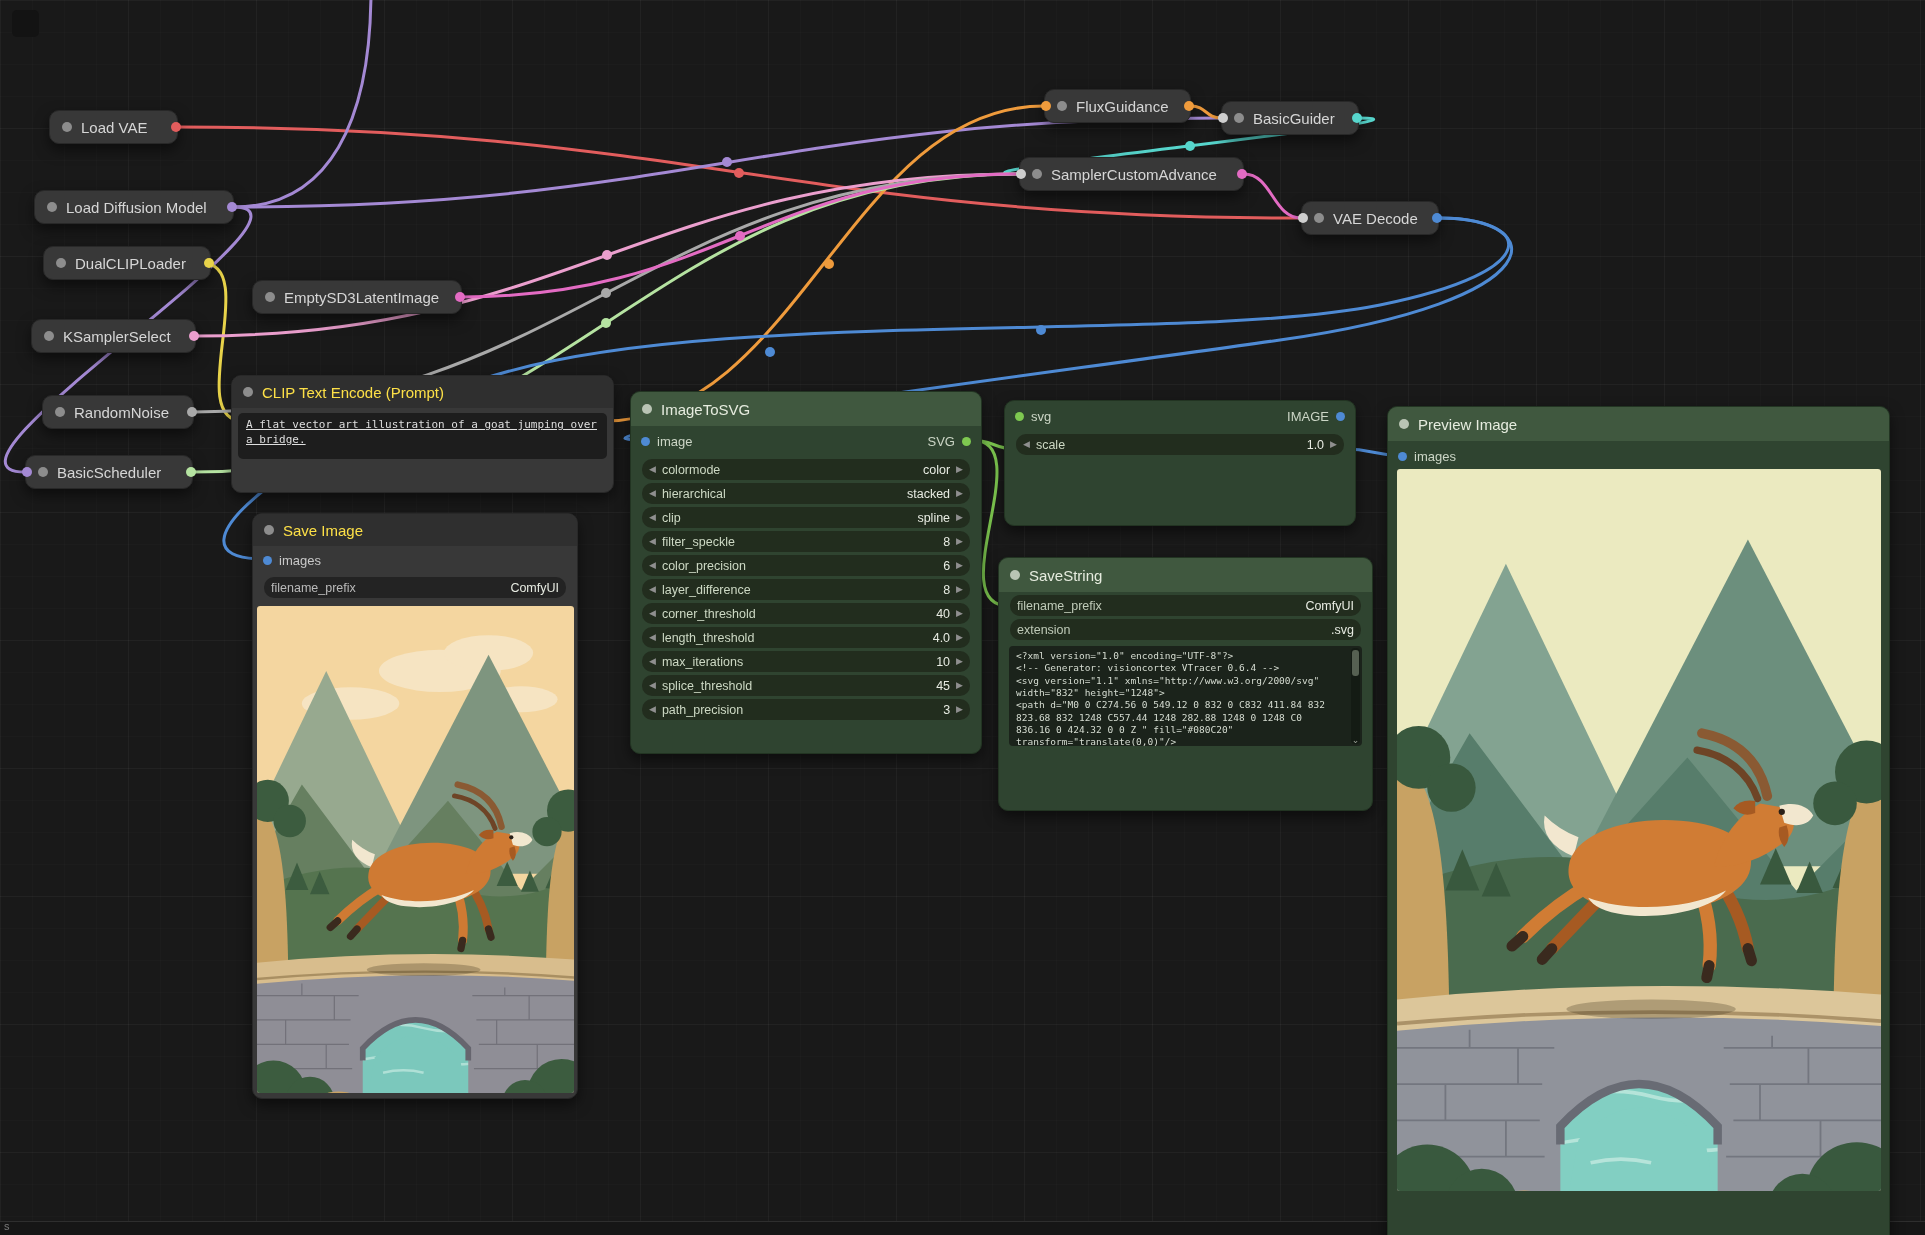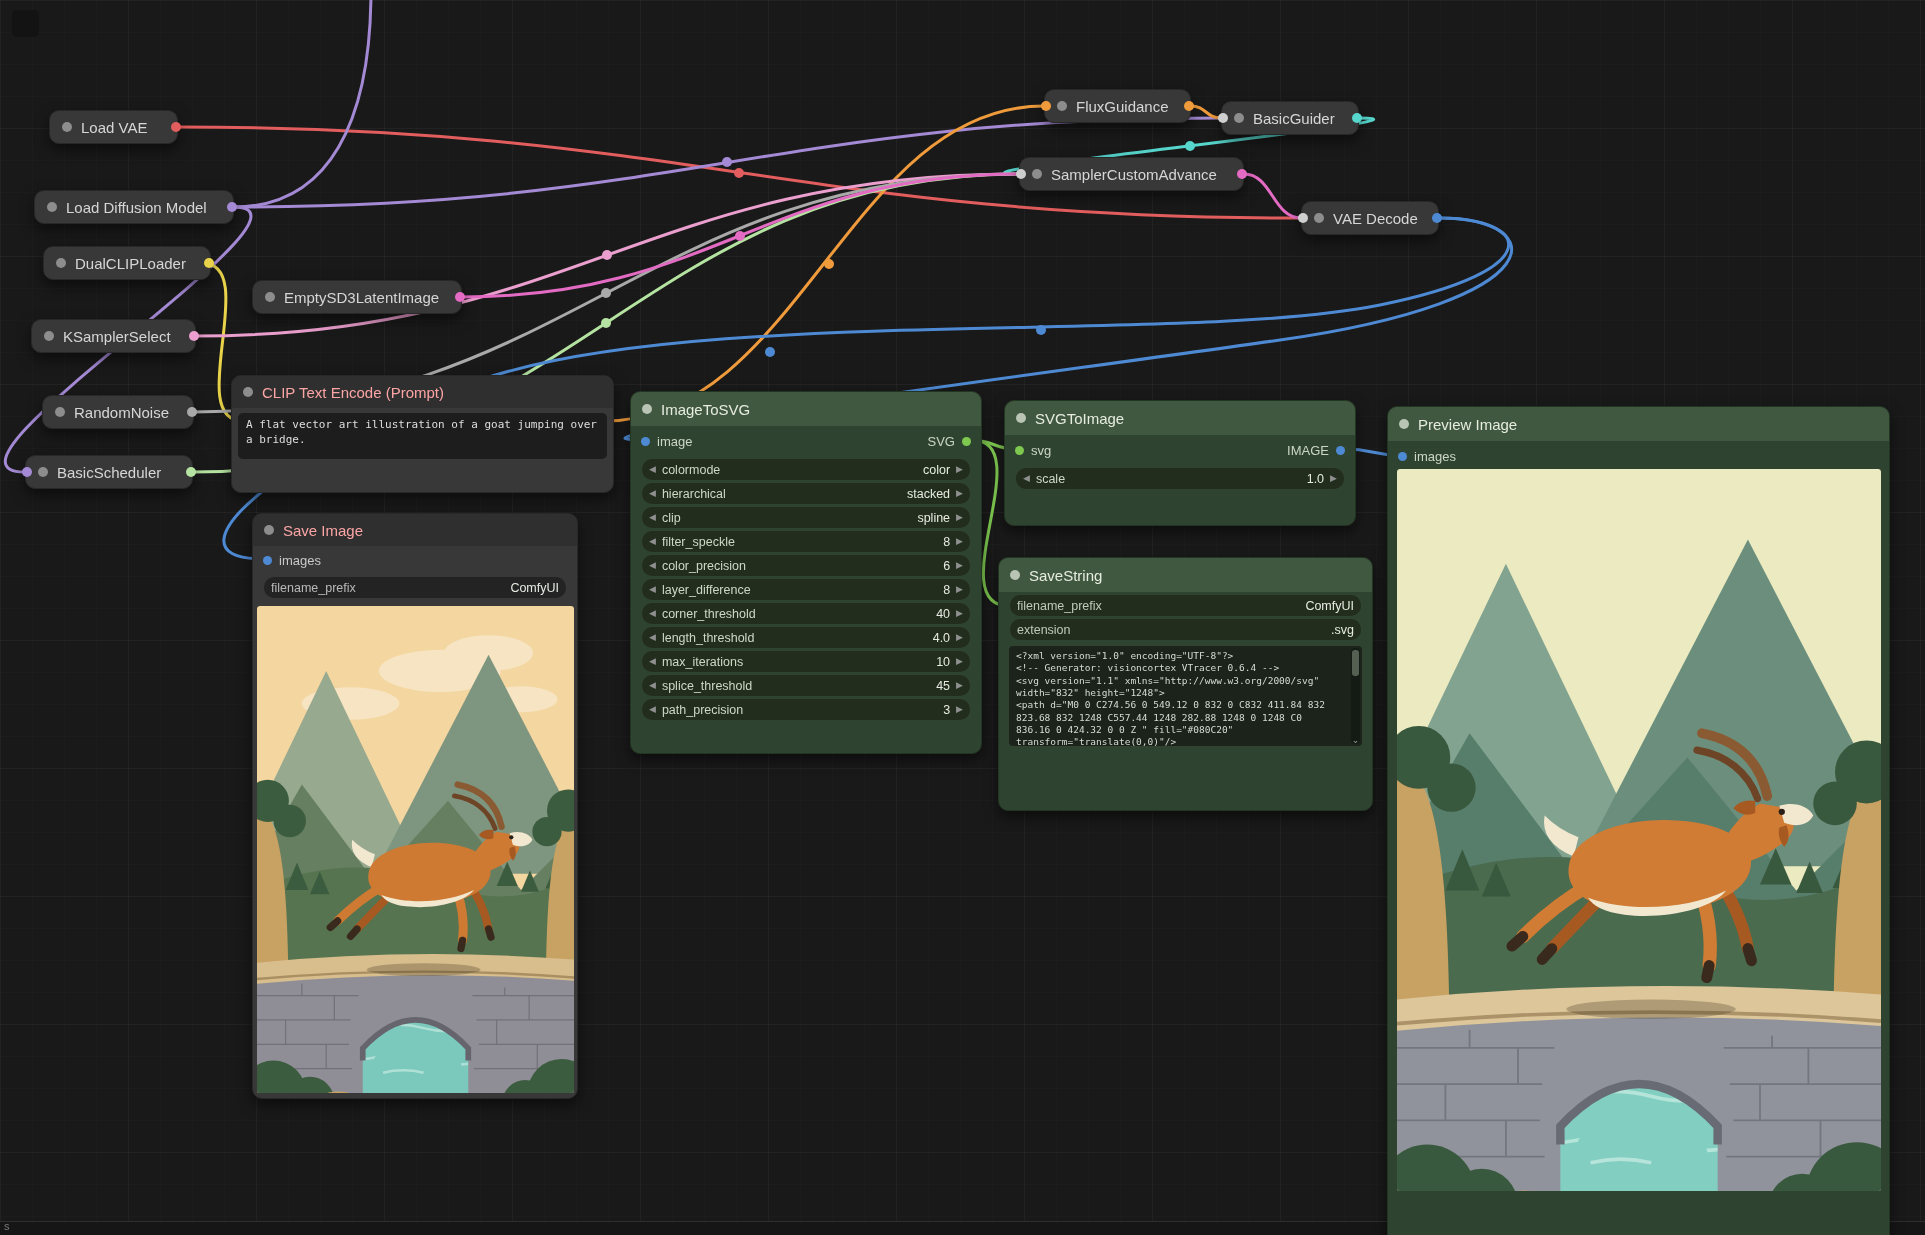--- a/index.html
+++ b/index.html
@@ -21,40 +21,40 @@
   .md.w-sampler{fill:#eb9fce}.md.w-sigmas{fill:#b5e3a1}.md.w-noise{fill:#a9a9a9}.md.w-guider{fill:#57d6cd}
   .md.w-image{fill:#4e8ad4}
 
   .node{position:absolute;z-index:2;box-sizing:border-box;background:#383838;border:1px solid #282828;
         border-radius:10px;box-shadow:0 6px 14px rgba(0,0,0,.5);color:#d0d0d0;}
   .collapsed{display:flex;align-items:center;gap:9px;padding:0 12px;height:34px;font-size:15px;color:#d6d6d6;white-space:nowrap;}
   .tdot{width:10px;height:10px;border-radius:50%;background:#8d8d8d;flex:none;}
   .pdot{position:absolute;width:10px;height:10px;border-radius:50%;top:50%;margin-top:-5px;}
   .pdot.in{left:-4px}.pdot.out{right:-4px}
   .nheader{display:flex;align-items:center;gap:9px;height:32px;padding:0 11px;background:#2f2f2f;
-           border-radius:9px 9px 0 0;font-size:15px;color:#fca5a5;white-space:nowrap;}
+           border-radius:9px 9px 0 0;font-size:15px;color:#fde047;white-space:nowrap;}
   .green{background:#2f4430;border-color:#223422;}
   .green .nheader{background:#40583f;color:#e6ecdf;height:34px;}
   .green .tdot{background:#b9c4b4;}
   .slots{display:flex;justify-content:space-between;align-items:center;padding:0 10px;height:28px;font-size:13px;color:#c9c9c9;}
   .green .slots{height:30px;color:#ccd6c6;}
   .slot{display:flex;align-items:center;gap:7px;}
   .dot{width:9px;height:9px;border-radius:50%;flex:none;}
   .dot.hollow{background:transparent;border:2px solid #9a9a9a;width:6px;height:6px;}
   .widget{display:flex;align-items:center;height:21px;background:#232323;border-radius:10px;margin:3px 11px;
           padding:0 7px;font-size:12.5px;color:#c6c6c6;gap:6px;}
   .green .widget{background:#222d1e;color:#cdd9c4;}
   .warrow{color:#8f8f8f;font-size:9px;flex:none;line-height:1;}
   .wlabel{flex:1;text-align:left;}
   .wvalue{text-align:right;color:#e7ebe2;}
   .widget.text{justify-content:space-between;gap:22px;}
   .widget.text .wlabel{flex:none;color:#b9b9b9;}
   .green .widget.text .wlabel{color:#bfcab8;}
   .prompt-box{margin:5px 6px;background:#1d1d1d;border-radius:5px;padding:5px 8px;height:46px;box-sizing:border-box;
-              font:11px/1.35 "DejaVu Sans Mono",monospace;color:#dedede;}
+              font:11px/1.35 "DejaVu Sans Mono",monospace;color:#dedede;text-decoration:underline;}
   .imgbox{position:absolute;overflow:hidden;border-radius:3px;background:#111;}
   .imgbox svg{display:block;width:100%;height:100%;}
   .codebox{position:relative;margin:6px 10px;background:#1b231b;border-radius:4px;height:100px;overflow:hidden;}
   .codebox pre{margin:0;padding:4px 18px 4px 7px;font:9.5px/1.3 "DejaVu Sans Mono",monospace;color:#d6ddd2;
                white-space:pre-wrap;word-break:break-all;}
   .vsb{position:absolute;right:2px;top:2px;bottom:2px;width:9px;background:#141b14;border-radius:4px;}
   .vsb-thumb{position:absolute;top:2px;left:1px;width:7px;height:26px;background:#566052;border-radius:3px;}
   .vsb-down{position:absolute;bottom:-1px;left:0;width:9px;text-align:center;color:#9aa196;font-size:9px;line-height:10px;}
   .corner-square{position:absolute;left:12px;top:10px;width:27px;height:27px;background:#131313;border-radius:5px;z-index:0;}
   .bottom-edge{position:absolute;left:0;top:1221px;width:100%;height:14px;border-top:1px solid #2e2e2e;background:#161616;z-index:0;}
@@ -363,24 +363,20 @@
     </div>
     <div class="widget">
       <span class="warrow">◀</span>
       <span class="wlabel">path_precision</span>
       <span class="wvalue">3</span>
       <span class="warrow">▶</span>
     </div>
   </div>
 
   <div class="node expanded green" style="left:1004px;top:400px;width:352px;height:126px">
-    <div class="nheader">
-      <span class="tdot"></span>
-      <span>SVGToImage</span>
-    </div>
     <div class="slots">
       <span class="slot">
         <span class="dot" style="background:#7ec850"></span>
         <span>svg</span>
       </span>
       <span class="slot">
         <span>IMAGE</span>
         <span class="dot" style="background:#4e8ad4"></span>
       </span>
     </div>

